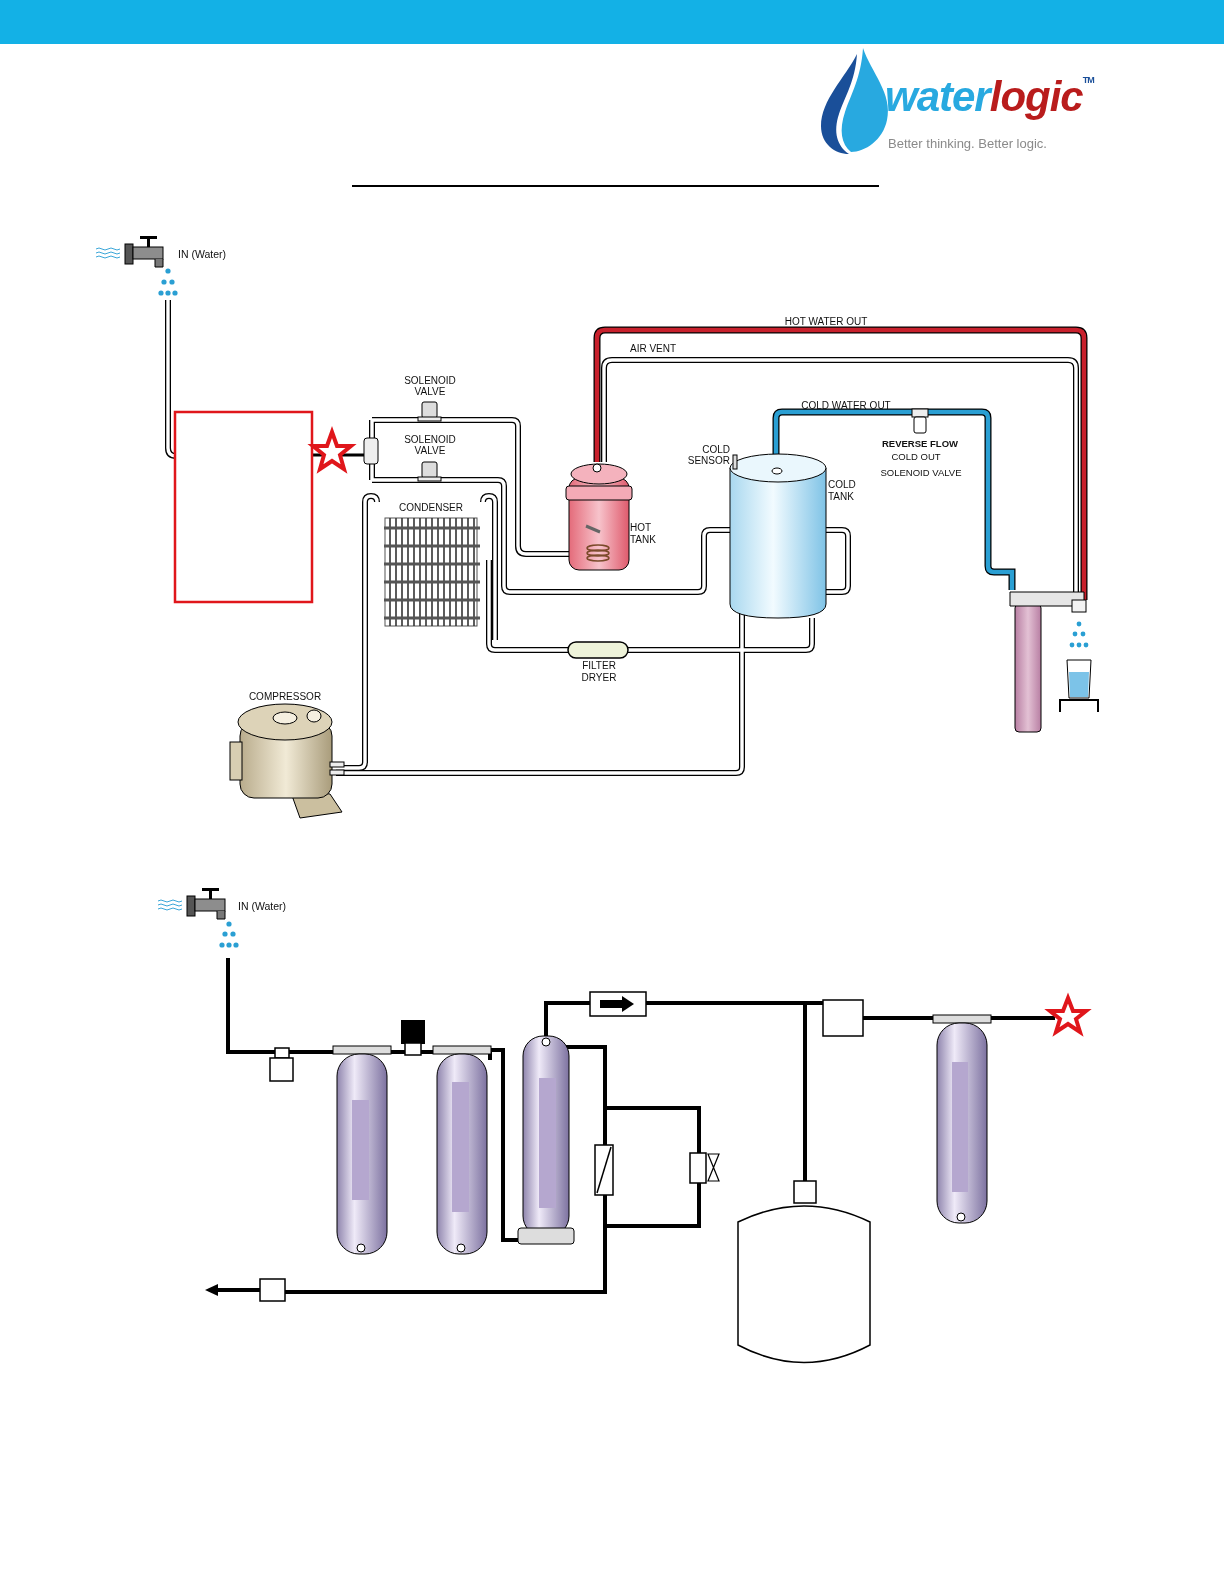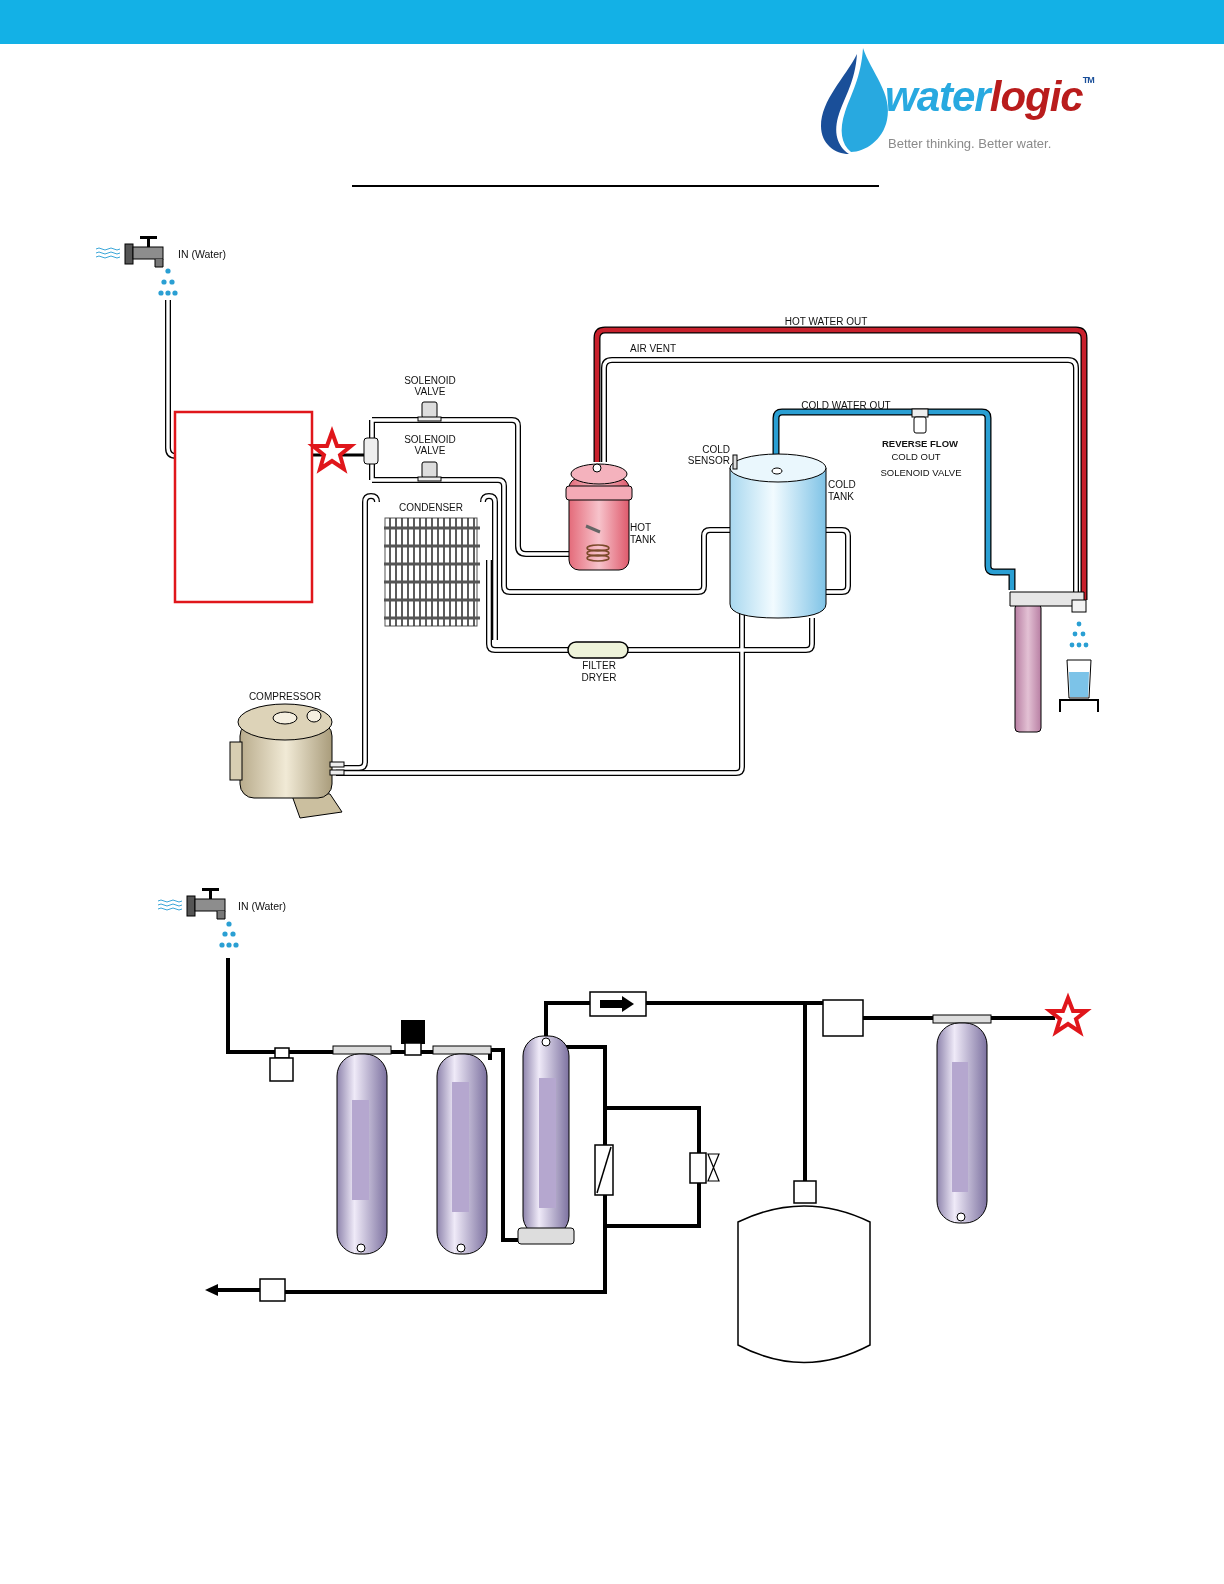--- a/index.html
+++ b/index.html
@@ -25,21 +25,21 @@
 <div class="topbar"></div>
 
 <div class="logo">
   <svg width="80" height="112" viewBox="0 0 80 112" style="position:absolute;left:0;top:0">
     <path d="M42 6 C30 30 6 52 6 78 C6 96 20 106 34 106 C22 98 18 84 24 66 C30 48 40 34 42 6 Z" fill="#1a4f99"></path>
     <path d="M48 0 C56 24 78 46 72 72 C68 92 50 104 36 104 C26 96 24 82 30 64 C36 46 46 30 48 0 Z" fill="#28a9e0"></path>
   </svg>
   <div class="logo-word">
     <span class="w1">water</span><span class="w2">logic</span><span class="logo-tm">TM</span>
   </div>
-  <div class="logo-tag">Better thinking. Better water.</div>
+  <div class="logo-tag">Better thinking. Better logic.</div>
 </div>
 
 <div class="title-rule"></div>
 
 <svg class="diagram" width="1224" height="1584" viewBox="0 0 1224 1584">
   <defs>
     <linearGradient id="coldTank" x1="0" x2="1" y1="0" y2="0">
       <stop offset="0" stop-color="#a9d8ef"></stop>
         <stop offset="0.45" stop-color="#f2fbff"></stop>
         <stop offset="1" stop-color="#7fc3e6"></stop>

